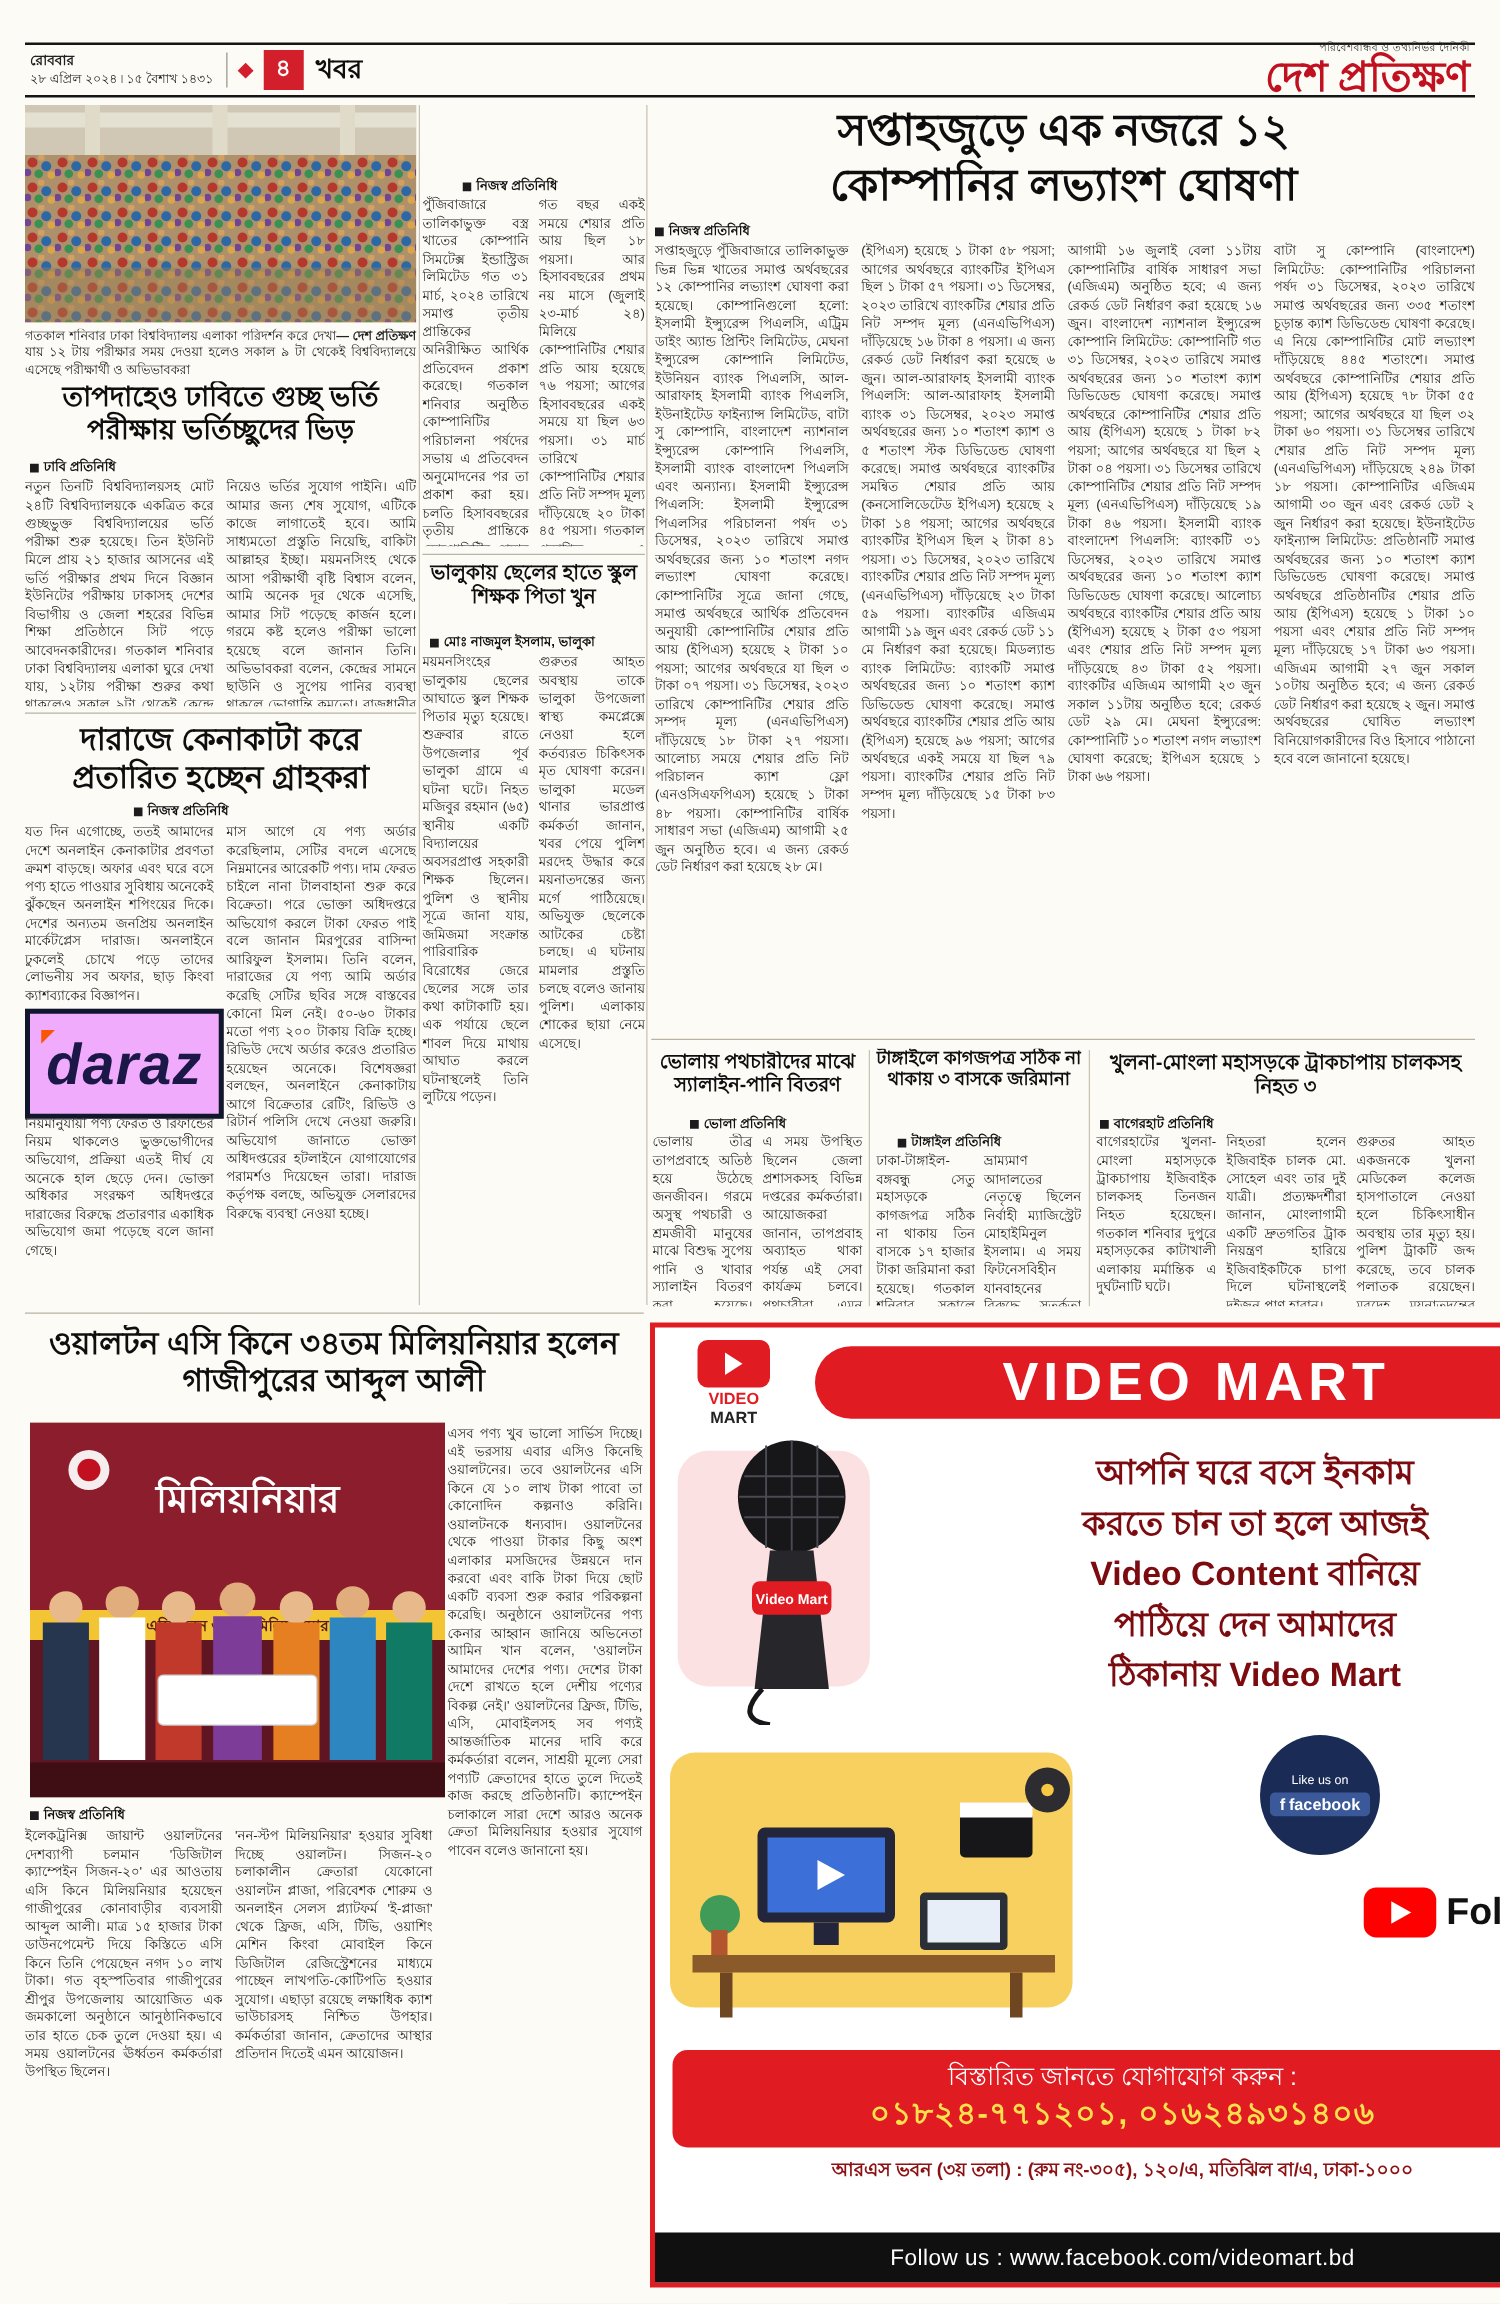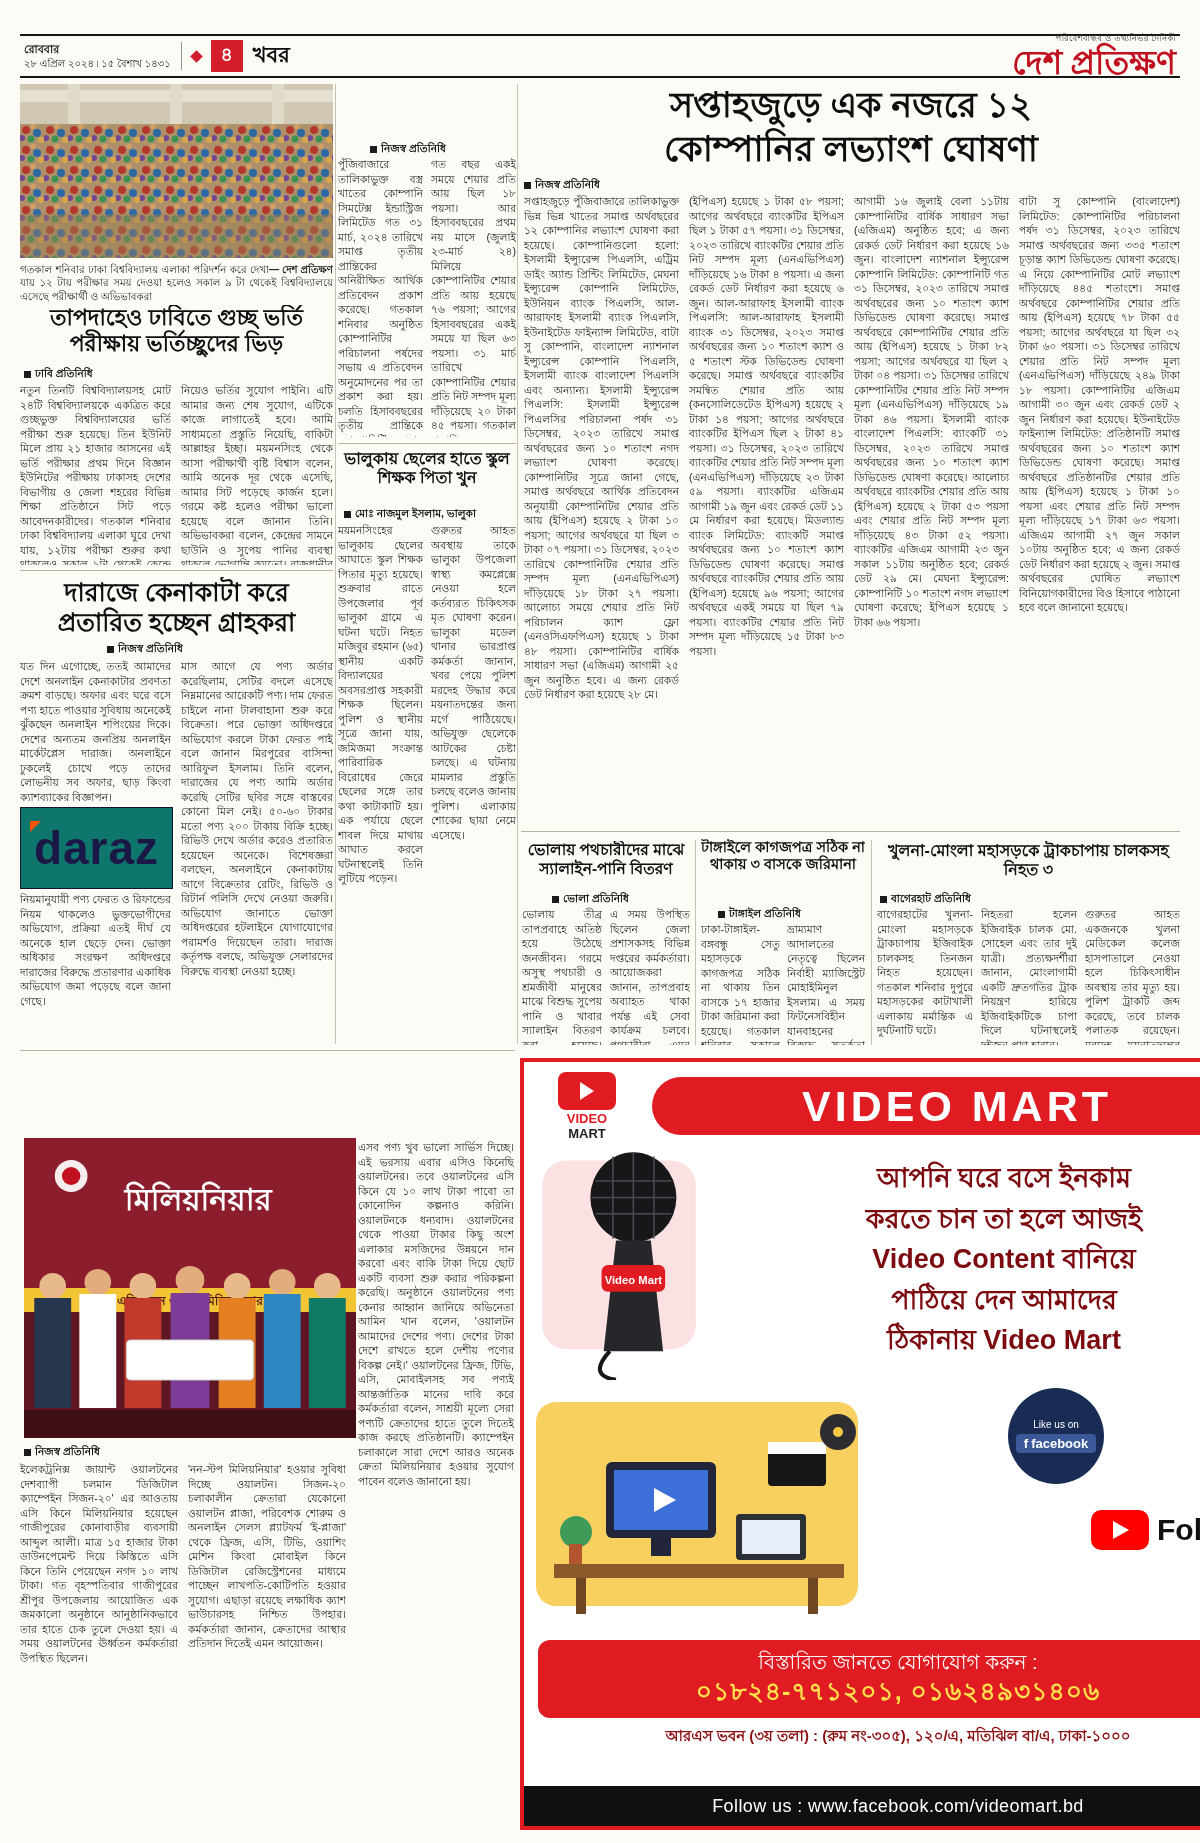--- a/index.html
+++ b/index.html
@@ -24,21 +24,21 @@
   .pnum{width:32px;height:32px;background:#d21f2b;color:#fff;font-size:19px;font-weight:700;
         display:flex;align-items:center;justify-content:center;}
   .section{font-size:21px;font-weight:700;color:#0d0d0d;}
   .mast{margin-left:auto;text-align:right;}
   .mast .tag{font-size:8.5px;color:#333;letter-spacing:.3px;}
   .mast .ttl{font-size:33px;font-weight:700;color:#c1101f;line-height:1.05;font-family:"Liberation Serif","DejaVu Serif",serif;}
   
   .photo{overflow:hidden;background:#cbbfa6;}
   .photo svg{display:block;width:100%;height:100%;}
   
-  .daraz-box{display:flex;align-items:center;justify-content:center;background:#0f766e;border:1px solid #0f172a;}
+  .daraz-box{display:flex;align-items:center;justify-content:center;background:#f0abfc;border:4px solid #0f172a;font-style:italic;}
   .daraz-mark{font-size:46px;font-weight:700;color:#1b1746;letter-spacing:1px;position:relative;line-height:1;}
   .daraz-mark::before{content:"";position:absolute;left:-4px;top:-4px;border-left:11px solid #f85606;
                       border-bottom:11px solid transparent;}
   
   .ad{left:520px;top:1058px;width:756px;height:772px;background:#fff;border:4px solid #e01b22;box-sizing:border-box;}
   .ad-top{margin:8px 10px 2px;height:72px;display:flex;align-items:center;gap:12px;}
   .ad-logo{width:106px;display:flex;flex-direction:column;align-items:center;gap:2px;}
   .ad-logo .tvicon{width:58px;height:38px;background:#e01b22;border-radius:8px;display:flex;align-items:center;justify-content:center;}
   .ad-logo .tvicon i{display:block;width:0;height:0;border-left:14px solid #fff;border-top:9px solid transparent;border-bottom:9px solid transparent;}
   .ad-logo .l1{font-size:13px;font-weight:700;color:#e01b22;line-height:1;}
@@ -186,20 +186,21 @@
 
   <div class="abs hl" style="left:877px;top:841px;width:303px;height:48px;font-size:16px;">খুলনা-মোংলা মহাসড়কে ট্রাকচাপায় চালকসহ নিহত ৩</div>
   <div class="abs byline" style="left:880px;top:891px;width:140px;">
     <span class="sq"></span>
     <span>বাগেরহাট প্রতিনিধি</span>
   </div>
   <div class="abs bt" style="left:877px;top:907px;width:96px;height:138px;">বাগেরহাটের খুলনা-মোংলা মহাসড়কে ট্রাকচাপায় ইজিবাইক চালকসহ তিনজন নিহত হয়েছেন। গতকাল শনিবার দুপুরে মহাসড়কের কাটাখালী এলাকায় মর্মান্তিক এ দুর্ঘটনাটি ঘটে।</div>
   <div class="abs bt" style="left:981px;top:907px;width:96px;height:138px;">নিহতরা হলেন ইজিবাইক চালক মো. সোহেল এবং তার দুই যাত্রী। প্রত্যক্ষদর্শীরা জানান, মোংলাগামী একটি দ্রুতগতির ট্রাক নিয়ন্ত্রণ হারিয়ে ইজিবাইকটিকে চাপা দিলে ঘটনাস্থলেই দুইজন প্রাণ হারান।</div>
   <div class="abs bt" style="left:1085px;top:907px;width:95px;height:138px;">গুরুতর আহত একজনকে খুলনা মেডিকেল কলেজ হাসপাতালে নেওয়া হলে চিকিৎসাধীন অবস্থায় তার মৃত্যু হয়। পুলিশ ট্রাকটি জব্দ করেছে, তবে চালক পলাতক রয়েছেন। মরদেহ ময়নাতদন্তের জন্য পাঠানো হয়েছে।</div>
 
+  <div class="abs hl" style="left:20px;top:1060px;width:494px;height:70px;font-size:25px;">ওয়ালটন এসি কিনে ৩৪তম মিলিয়নিয়ার হলেন গাজীপুরের আব্দুল আলী</div>
   <div class="abs photo" style="left:24px;top:1138px;width:332px;height:300px;">
     <svg viewBox="0 0 324 300" preserveAspectRatio="none">
       <rect width="324" height="300" fill="#5f1622"></rect>
       <rect width="324" height="170" fill="#8c1d2c"></rect>
       <circle cx="46" cy="38" r="16" fill="#ffffff" opacity="0.92"></circle>
       <circle cx="46" cy="38" r="9" fill="#c1101f"></circle>
       <text x="170" y="72" text-anchor="middle" font-size="30" font-weight="bold" fill="#ffffff">মিলিয়নিয়ার</text>
       <rect y="150" width="324" height="24" fill="#f3c534"></rect>
       <text x="162" y="167" text-anchor="middle" font-size="12" font-weight="bold" fill="#5a1a1a">এসি কিনে ৩৪তম মিলিয়নিয়ার</text>
       <g>

